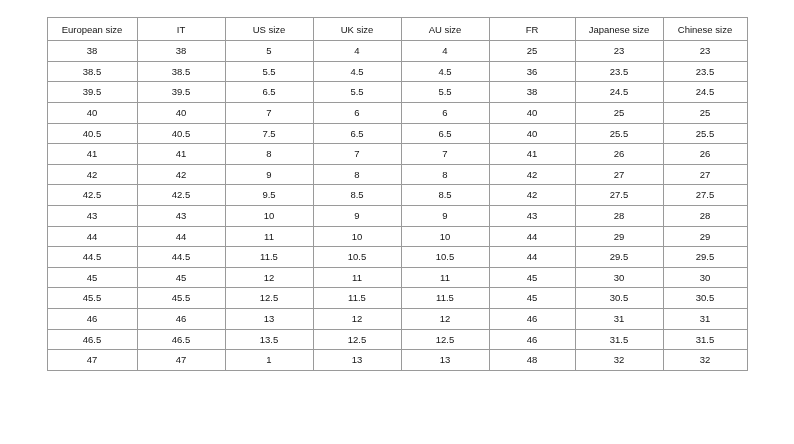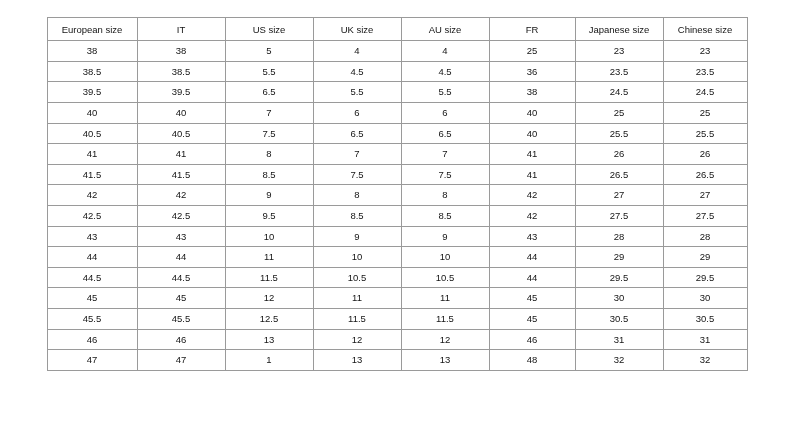--- a/index.html
+++ b/index.html
@@ -137,30 +137,20 @@
           <td>41</td>
           <td>41</td>
           <td>8</td>
           <td>7</td>
           <td>7</td>
           <td>41</td>
           <td>26</td>
           <td>26</td>
         </tr>
         <tr>
-          <td>41.5</td>
-          <td>41.5</td>
-          <td>8.5</td>
-          <td>7.5</td>
-          <td>7.5</td>
-          <td>41</td>
-          <td>26.5</td>
-          <td>26.5</td>
-        </tr>
-        <tr>
           <td>42</td>
           <td>42</td>
           <td>9</td>
           <td>8</td>
           <td>8</td>
           <td>42</td>
           <td>27</td>
           <td>27</td>
         </tr>
         <tr>
@@ -227,20 +217,30 @@
           <td>46</td>
           <td>46</td>
           <td>13</td>
           <td>12</td>
           <td>12</td>
           <td>46</td>
           <td>31</td>
           <td>31</td>
         </tr>
         <tr>
+          <td>46.5</td>
+          <td>46.5</td>
+          <td>13.5</td>
+          <td>12.5</td>
+          <td>12.5</td>
+          <td>46</td>
+          <td>31.5</td>
+          <td>31.5</td>
+        </tr>
+        <tr>
           <td>47</td>
           <td>47</td>
           <td>1</td>
           <td>13</td>
           <td>13</td>
           <td>48</td>
           <td>32</td>
           <td>32</td>
         </tr>
       </tbody>

